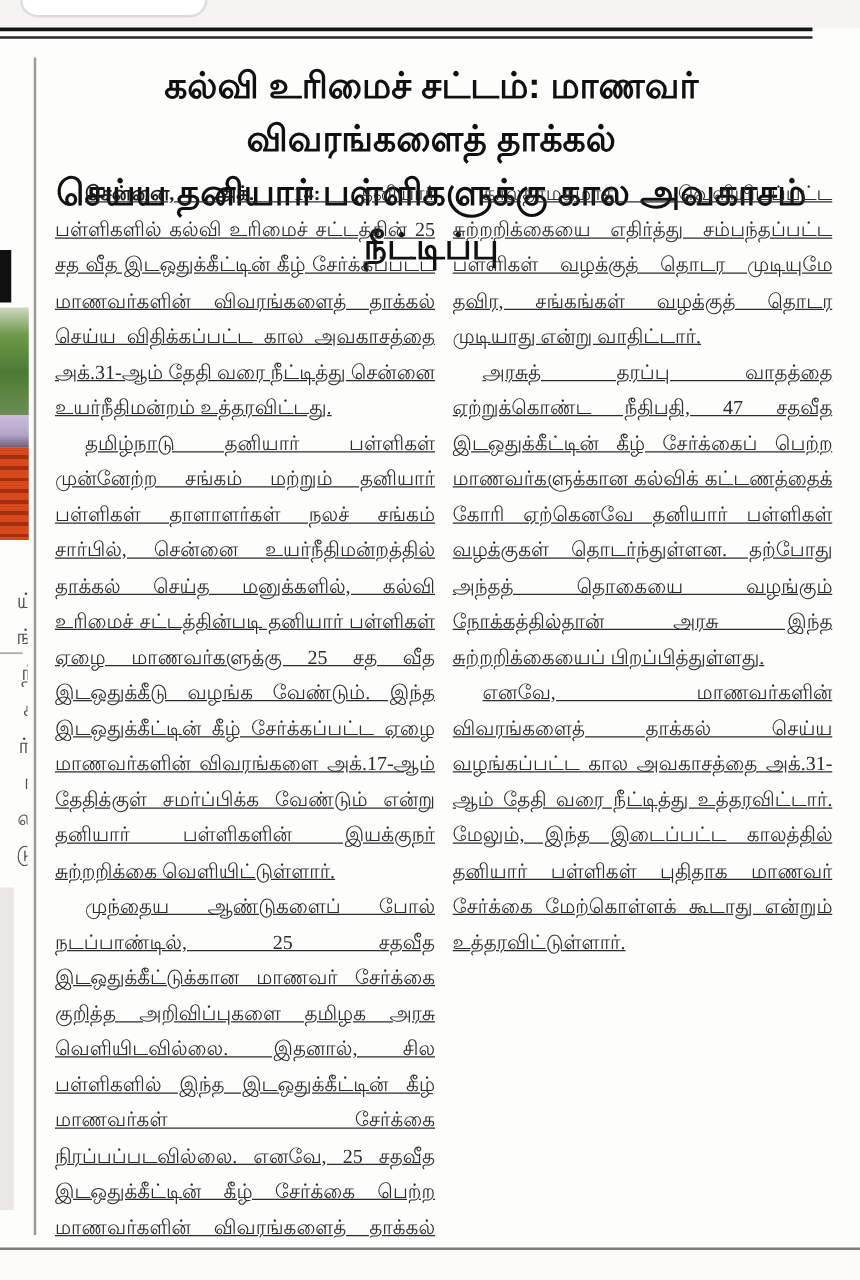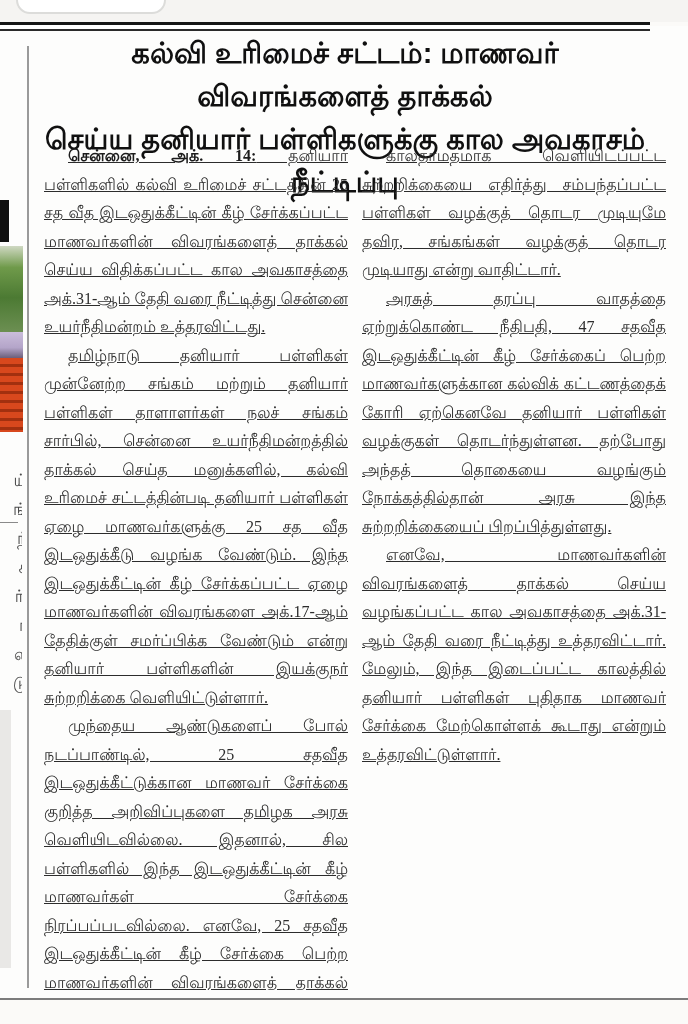--- a/index.html
+++ b/index.html
@@ -32,21 +32,21 @@
   .frag-photo-orange{top:358px;width:23px;height:74px;
     background:repeating-linear-gradient(180deg,#d8481d 0px,#d8481d 6px,#a2300f 6px,#a2300f 9px);}
   .frag-glyphs{top:466px;width:22px;height:240px;color:#4a4a4a;font-size:17px;line-height:29px;
     text-align:right;white-space:nowrap;}
   .frag-glyphs span{display:block;transform:translateX(6px);}
   .frag-divider{top:522px;width:18px;height:1px;background:#8a8a8a;}
   .frag-graybox{top:710px;width:11px;height:258px;background:#e9e8e6;}
 
   
   .headline{
-    position:absolute;left:40px;top:32px;width:610px;height:92px;
+    position:absolute;left:40px;top:48px;width:610px;height:92px;
     font-family:"Liberation Sans","DejaVu Sans",sans-serif;
     font-weight:bold;font-size:29px;line-height:43px;
     text-align:center;color:#101010;letter-spacing:0px;
   }
   
   .cols{
     position:absolute;left:44px;top:142px;width:622px;height:848px;
     display:flex;gap:14px;
   }
   .col{flex:1 1 0;overflow:hidden;}

